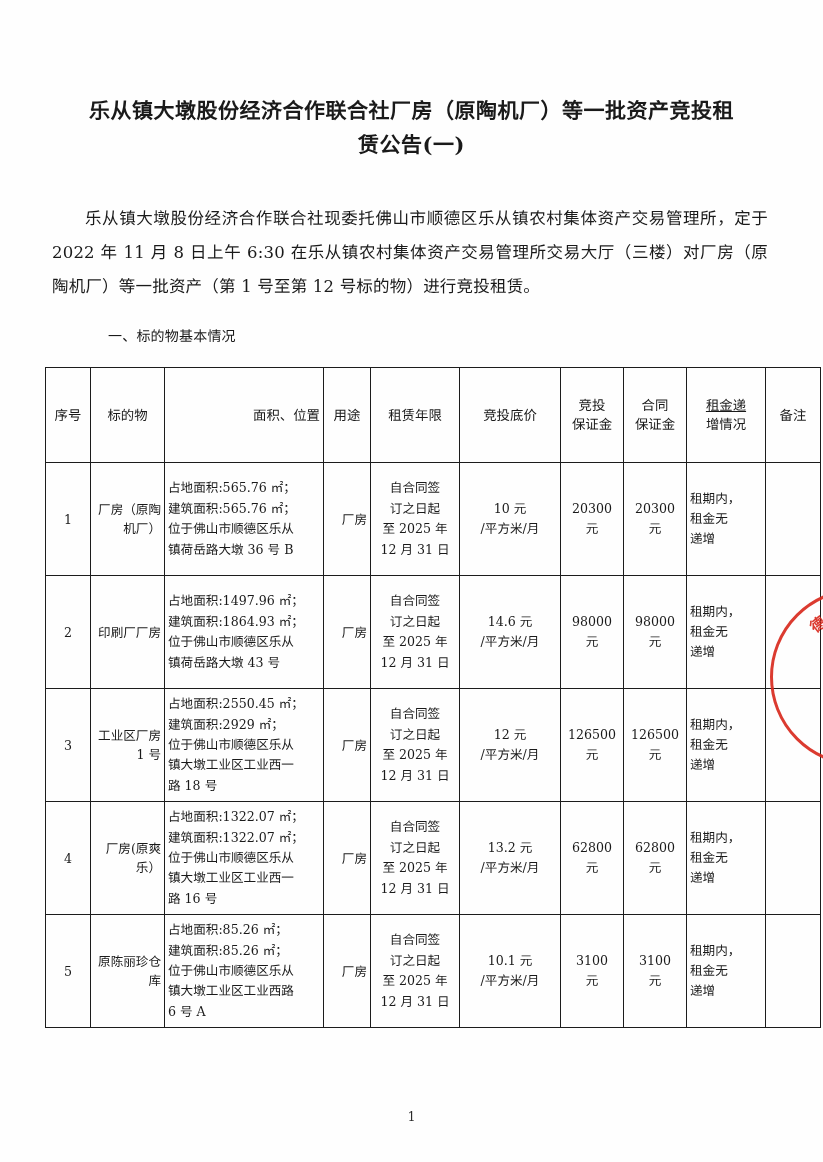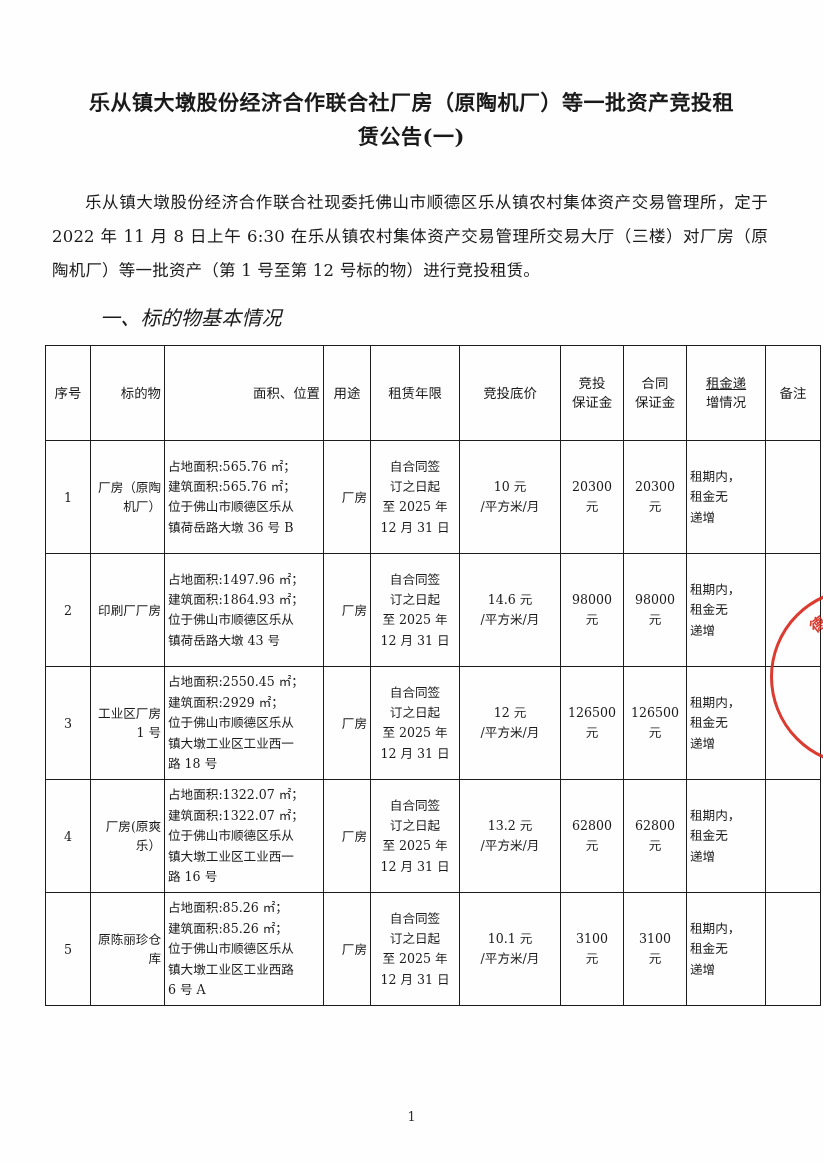--- a/index.html
+++ b/index.html
@@ -15,46 +15,45 @@
     overflow: hidden;
     font-family: "DejaVu Serif", "Liberation Serif", serif;
     color: #1a1a1a;
   }
   .page {
     position: absolute;
     inset: 0;
     background: #fefefe;
   }
   .doc-title {
-    margin: 8px;
+    margin: 16px;
     padding: 78px 72px 0 72px;
     font-size: 21px;
     font-weight: bold;
     line-height: 1.62;
     text-align: center;
     letter-spacing: 0.5px;
     font-family: "DejaVu Serif", "Liberation Serif", serif;
   }
   .body-para {
     margin: 0;
     padding: 24px 55px 0 52px;
     font-size: 16.5px;
     line-height: 2.05;
     text-align: justify;
     text-indent: 2em;
     letter-spacing: 0.2px;
   }
   .section-heading {
-    margin: 0;
+    margin: 8px;
     padding: 14px 0 10px 100px;
-    font-size: 20px;
+    font-size: 14px;
     font-weight: normal;
     line-height: 1.7;
     letter-spacing: 0.2px;
-    font-style: italic;
   }
   .table-wrap {
     padding: 0 61px 0 45px;
   }
   table.assets {
     width: 735px;
     border-collapse: collapse;
     table-layout: fixed;
     font-size: 12.6px;
     line-height: 1.52;
@@ -144,21 +143,21 @@
   <h2 class="section-heading">一、标的物基本情况</h2>
 
   <div class="table-wrap">
     <table class="assets">
       <thead>
         <tr>
           <th class="c-idx">
               <span style="display: block;">序号</span>
             </th>
           <th class="c-name">
-              <span style="display: block; text-align: right;">标的物</span>
+              <span style="display: block;">标的物</span>
             </th>
           <th class="c-area">
               <span style="display: block; text-align: right;">面积、位置</span>
             </th>
           <th class="c-use">
               <span style="display: block;">用途</span>
             </th>
           <th class="c-term">
               <span style="display: block;">租赁年限</span>
             </th>

